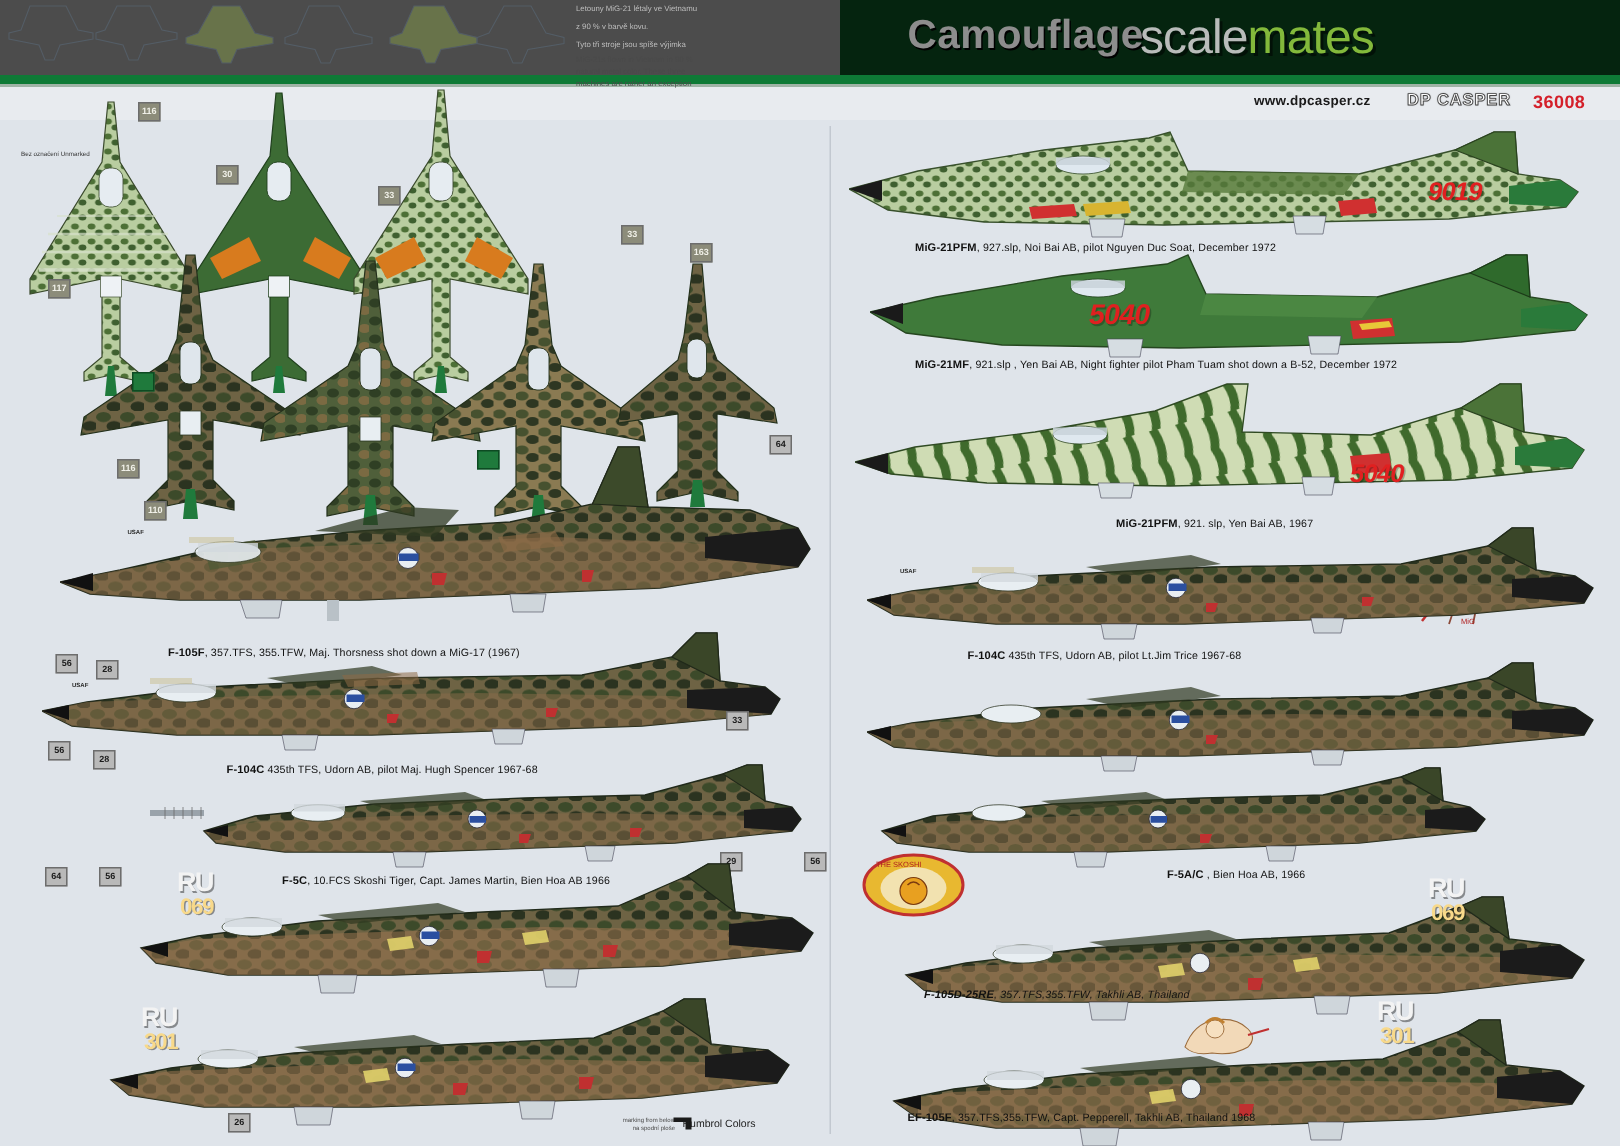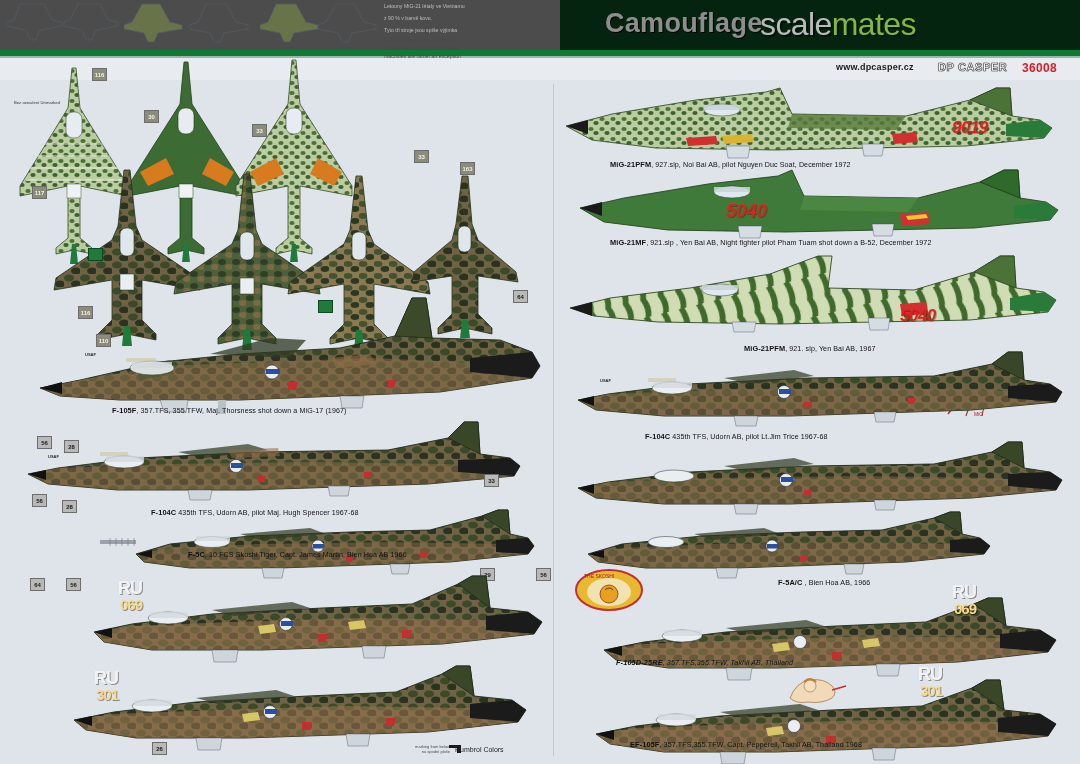--- a/index.html
+++ b/index.html
@@ -296,21 +296,21 @@
       <path d="M178 104 L186 104 L186 118 L178 118 Z" fill="#b9c1c7"></path>
       <path d="M248 86 L258 86 L256 94 L248 94 Z" fill="#c03030"></path>
       <path d="M348 84 L356 84 L354 92 L348 92 Z" fill="#c03030"></path>
       <rect x="86" y="62" width="30" height="4" fill="#cfc9a8" opacity=".7"></rect>
     </svg>
   </div>
   <div class="nose-sm" style="left:85px; top:352px;">USAF</div>
   <div class="swatch" style="left:37px; top:436px;">56</div>
   <div class="swatch" style="left:64px; top:440px;">28</div>
   <div class="swatch" style="left:513px; top:290px;">64</div>
-  <div class="cap" style="left:112px; top:406px;">
+  <div class="cap" style="left:112px; top:430px;">
     <b>F-105F</b><span>, 357.TFS, 355.TFW, Maj. Thorsness  shot down a MiG-17 (1967)</span>
   </div>
 
   <div class="pane" style="left:28px; top:420px;">
     <svg width="500" height="96" viewBox="0 0 500 96">
       <path d="M0 54 L30 48 L110 38 L230 32 L360 30 L420 18 L436 2 L450 2 L452 34 L482 38 L492 46 L486 56 L400 64 L220 70 L90 70 L20 64 Z" fill="url(#camoB)" stroke="#20291a" stroke-width=".9"></path>
       <path d="M0 54 L30 48 L140 44 L290 42 L420 44 L486 50 L486 56 L400 64 L220 70 L90 70 L20 64 Z" fill="#8a6b4a" opacity=".5"></path>
       <path d="M420 18 L436 2 L450 2 L452 34 Z" fill="#3a4628" stroke="#20291a" stroke-width=".8"></path>
       <path d="M150 32 L220 24 L240 30 L176 38 Z" fill="#2e3820" opacity=".7"></path>
       <ellipse cx="96" cy="42" rx="20" ry="6" fill="#e8eef2" stroke="#2b3320" stroke-width=".5"></ellipse>
@@ -352,21 +352,21 @@
         <path d="M10 30 L10 38 M16 30 L16 38 M22 30 L22 38 M28 30 L28 38 M34 30 L34 38"></path>
       </g>
       <path d="M162 60 L184 60 L182 70 L164 70 Z" fill="#cfd6db" stroke="#445" stroke-width=".4"></path>
       <path d="M290 56 L310 56 L308 66 L292 66 Z" fill="#cfd6db" stroke="#445" stroke-width=".4"></path>
       <path d="M246 48 L254 48 L252 54 L246 54 Z" fill="#c03030"></path>
       <path d="M320 44 L328 44 L326 50 L320 50 Z" fill="#c03030"></path>
     </svg>
   </div>
   <div class="swatch" style="left:480px; top:568px;">29</div>
   <div class="swatch" style="left:536px; top:568px;">56</div>
-  <div class="cap" style="left:188px; top:550px;">
+  <div class="cap" style="left:188px; top:582px;">
     <b>F-5C</b><span>, 10.FCS  Skoshi Tiger, Capt. James Martin,  Bien Hoa AB 1966</span>
   </div>
 
   <div class="pane" style="left:62px; top:574px;">
     <svg width="490" height="96" viewBox="0 0 490 96">
       <path d="M32 58 L70 50 L150 40 L260 34 L350 30 L396 10 L410 2 L424 2 L428 34 L466 38 L480 48 L472 60 L380 70 L200 76 L90 76 L42 68 Z" fill="url(#camoB)" stroke="#20291a" stroke-width=".9"></path>
       <path d="M32 58 L70 52 L170 48 L300 44 L420 46 L472 52 L472 60 L380 70 L200 76 L90 76 L42 68 Z" fill="#9a7550" opacity=".55"></path>
       <path d="M396 10 L410 2 L424 2 L428 34 Z" fill="#3a4628" stroke="#20291a" stroke-width=".8"></path>
       <path d="M150 36 L230 28 L248 34 L172 42 Z" fill="#2e3820" opacity=".7"></path>
       <ellipse cx="106" cy="44" rx="20" ry="6" fill="#e8eef2" stroke="#2b3320" stroke-width=".5"></ellipse>
@@ -604,21 +604,21 @@
       <path d="M460 36 L476 46 L468 58 L418 54 L418 40 Z" fill="#1b1b1b"></path>
       <path d="M16 56 L34 52 L34 62 Z" fill="#111"></path>
       <path d="M140 74 L166 74 L164 86 L142 86 Z" fill="#cfd6db" stroke="#445" stroke-width=".4"></path>
       <path d="M292 70 L316 70 L314 82 L294 82 Z" fill="#cfd6db" stroke="#445" stroke-width=".4"></path>
       <path d="M186 50 L202 48 L204 56 L188 58 Z" fill="#e0d26a" opacity=".9"></path>
       <path d="M246 58 L256 58 L254 66 L246 66 Z" fill="#c03030"></path>
     </svg>
   </div>
   <div class="tailcode" style="left:918px; top:664px; font-size:18px;">RU</div>
   <div class="tailcode" style="left:920px; top:682px; font-size:15px; color:#f8d98a;">301</div>
-  <div class="cap" style="left:630px; top:740px;">
+  <div class="cap" style="left:605px; top:740px;">
     <b>EF-105F</b><span>, 357.TFS,355.TFW, Capt. Pepperell, Takhli AB, Thailand 1968</span>
   </div>
 
   <div class="footnote-small">marking from below<br>na spodní ploše</div>
   <svg style="position:absolute; left:448px; top:742px;" width="18" height="14" viewBox="0 0 18 14">
     <path d="M1 3 L13 3 L13 11 L9 11 L9 6 L1 6 Z" fill="#1a1a1a"></path>
   </svg>
   <div class="footnote">Humbrol Colors</div>
 
 </div>

